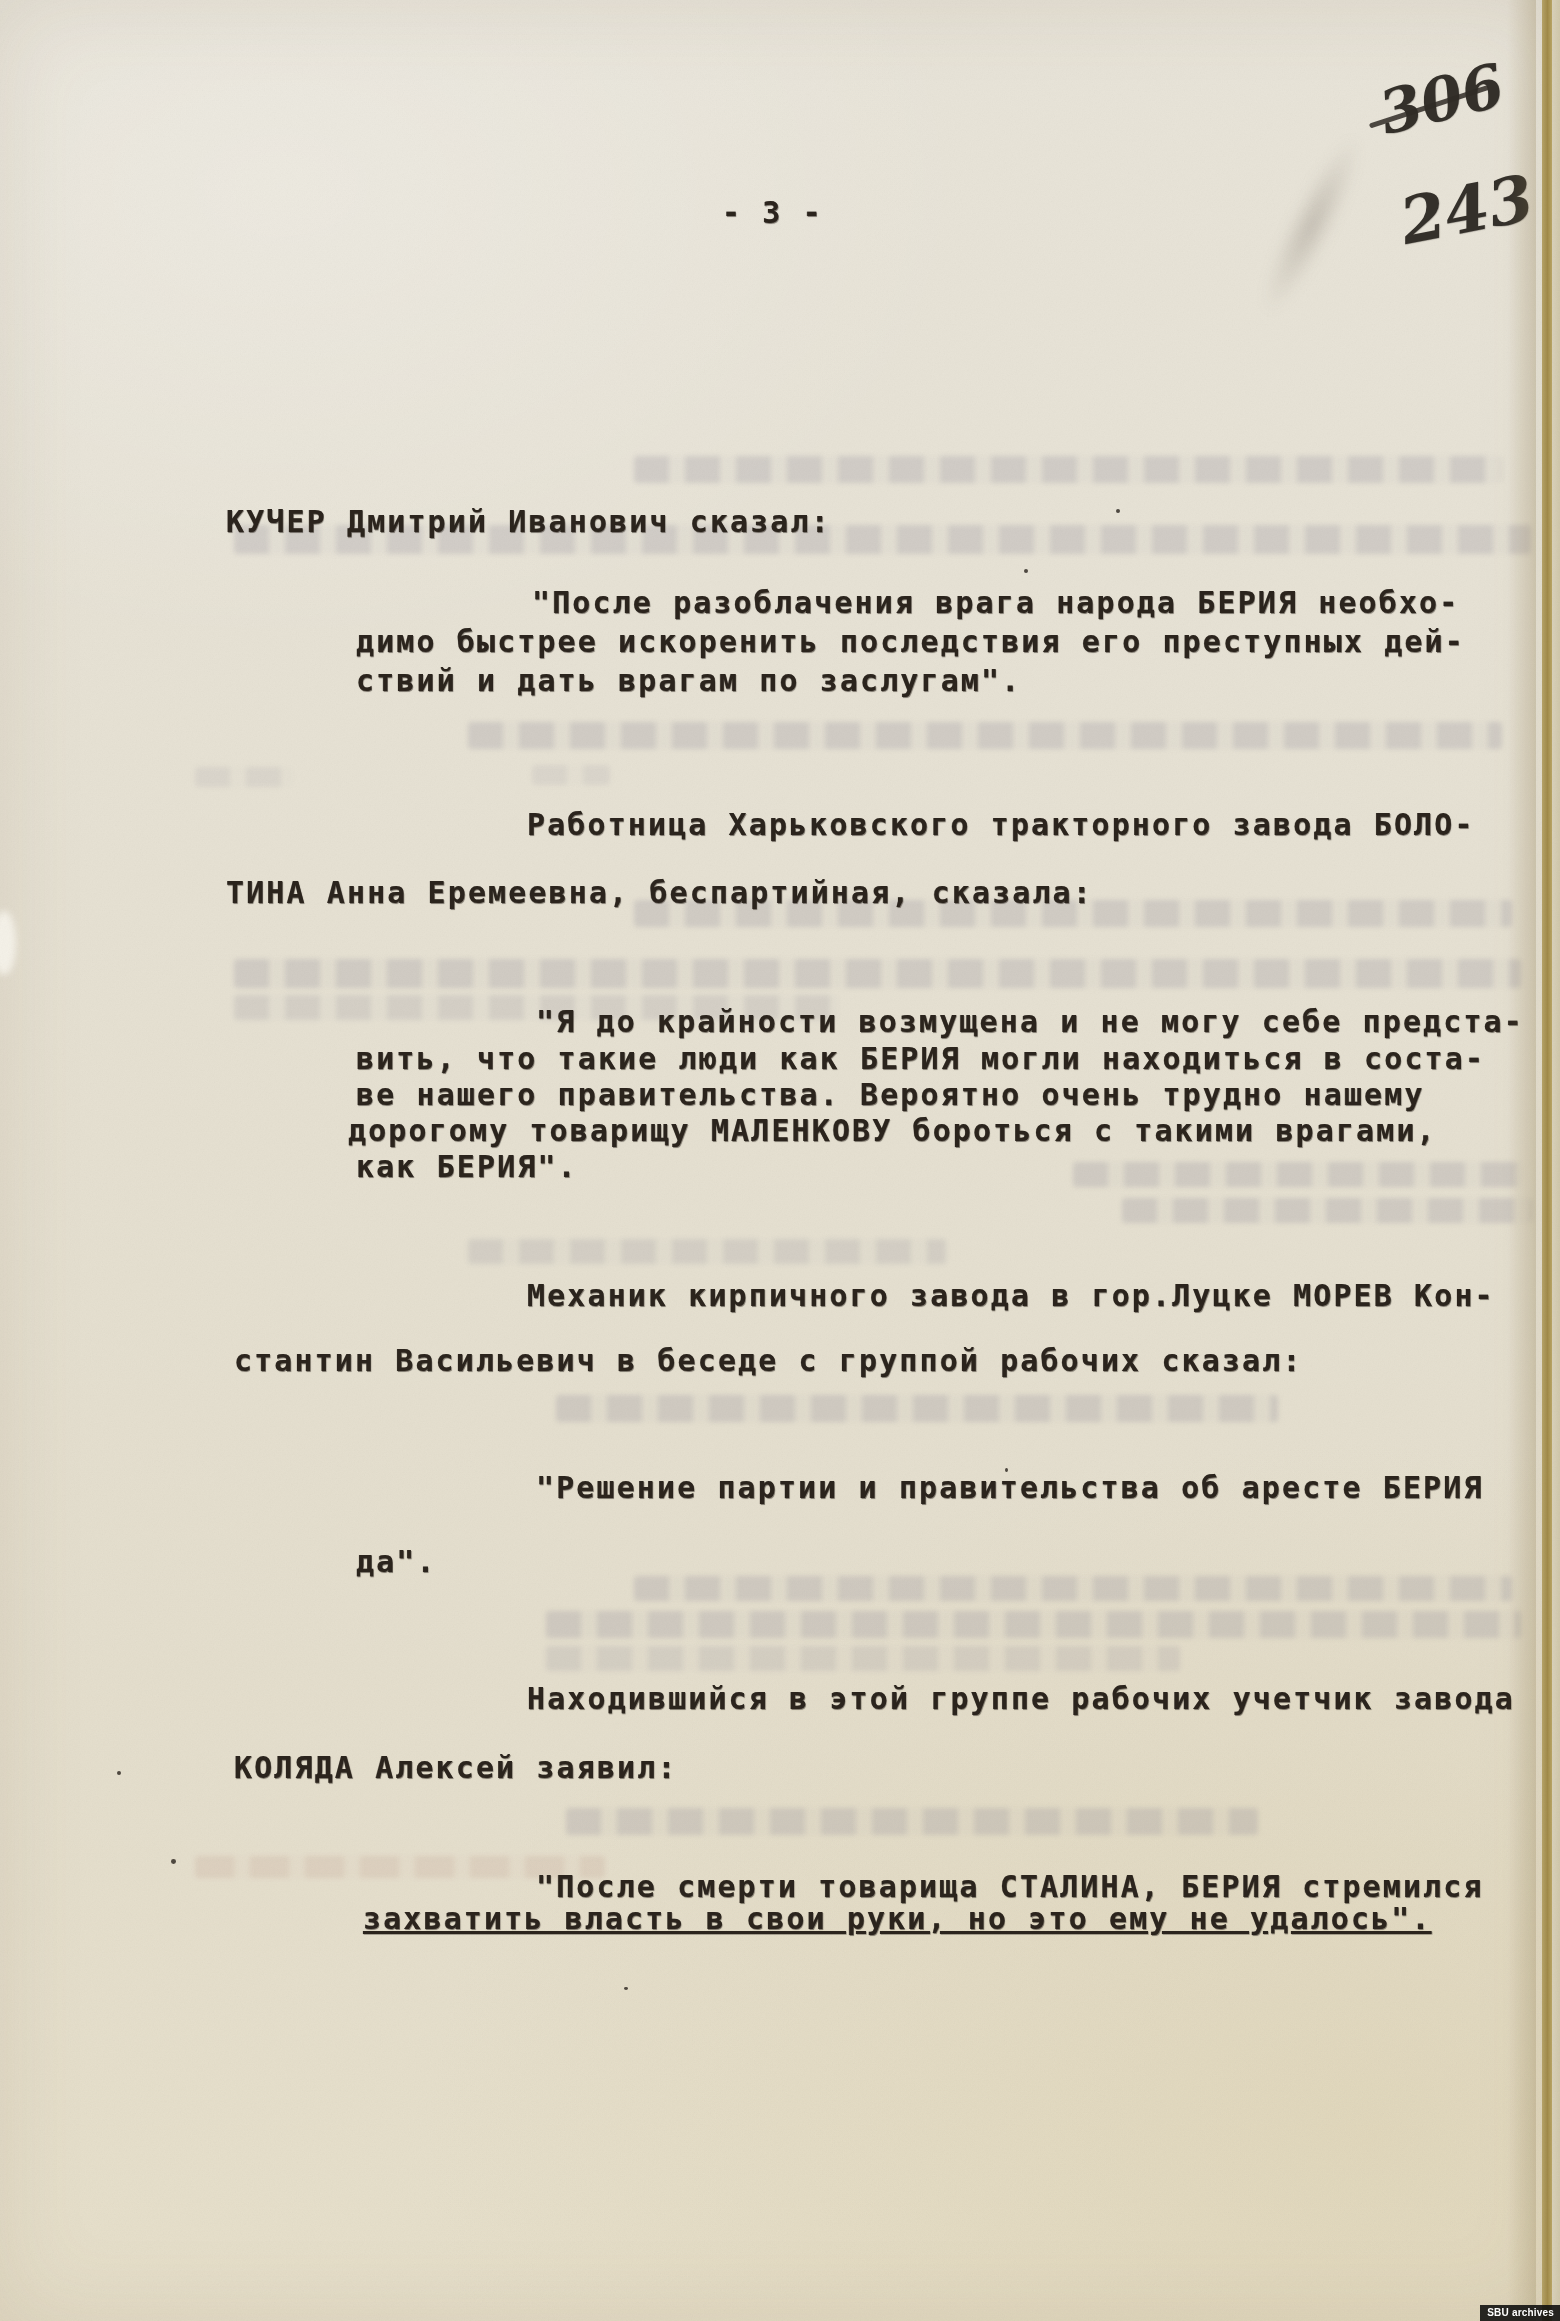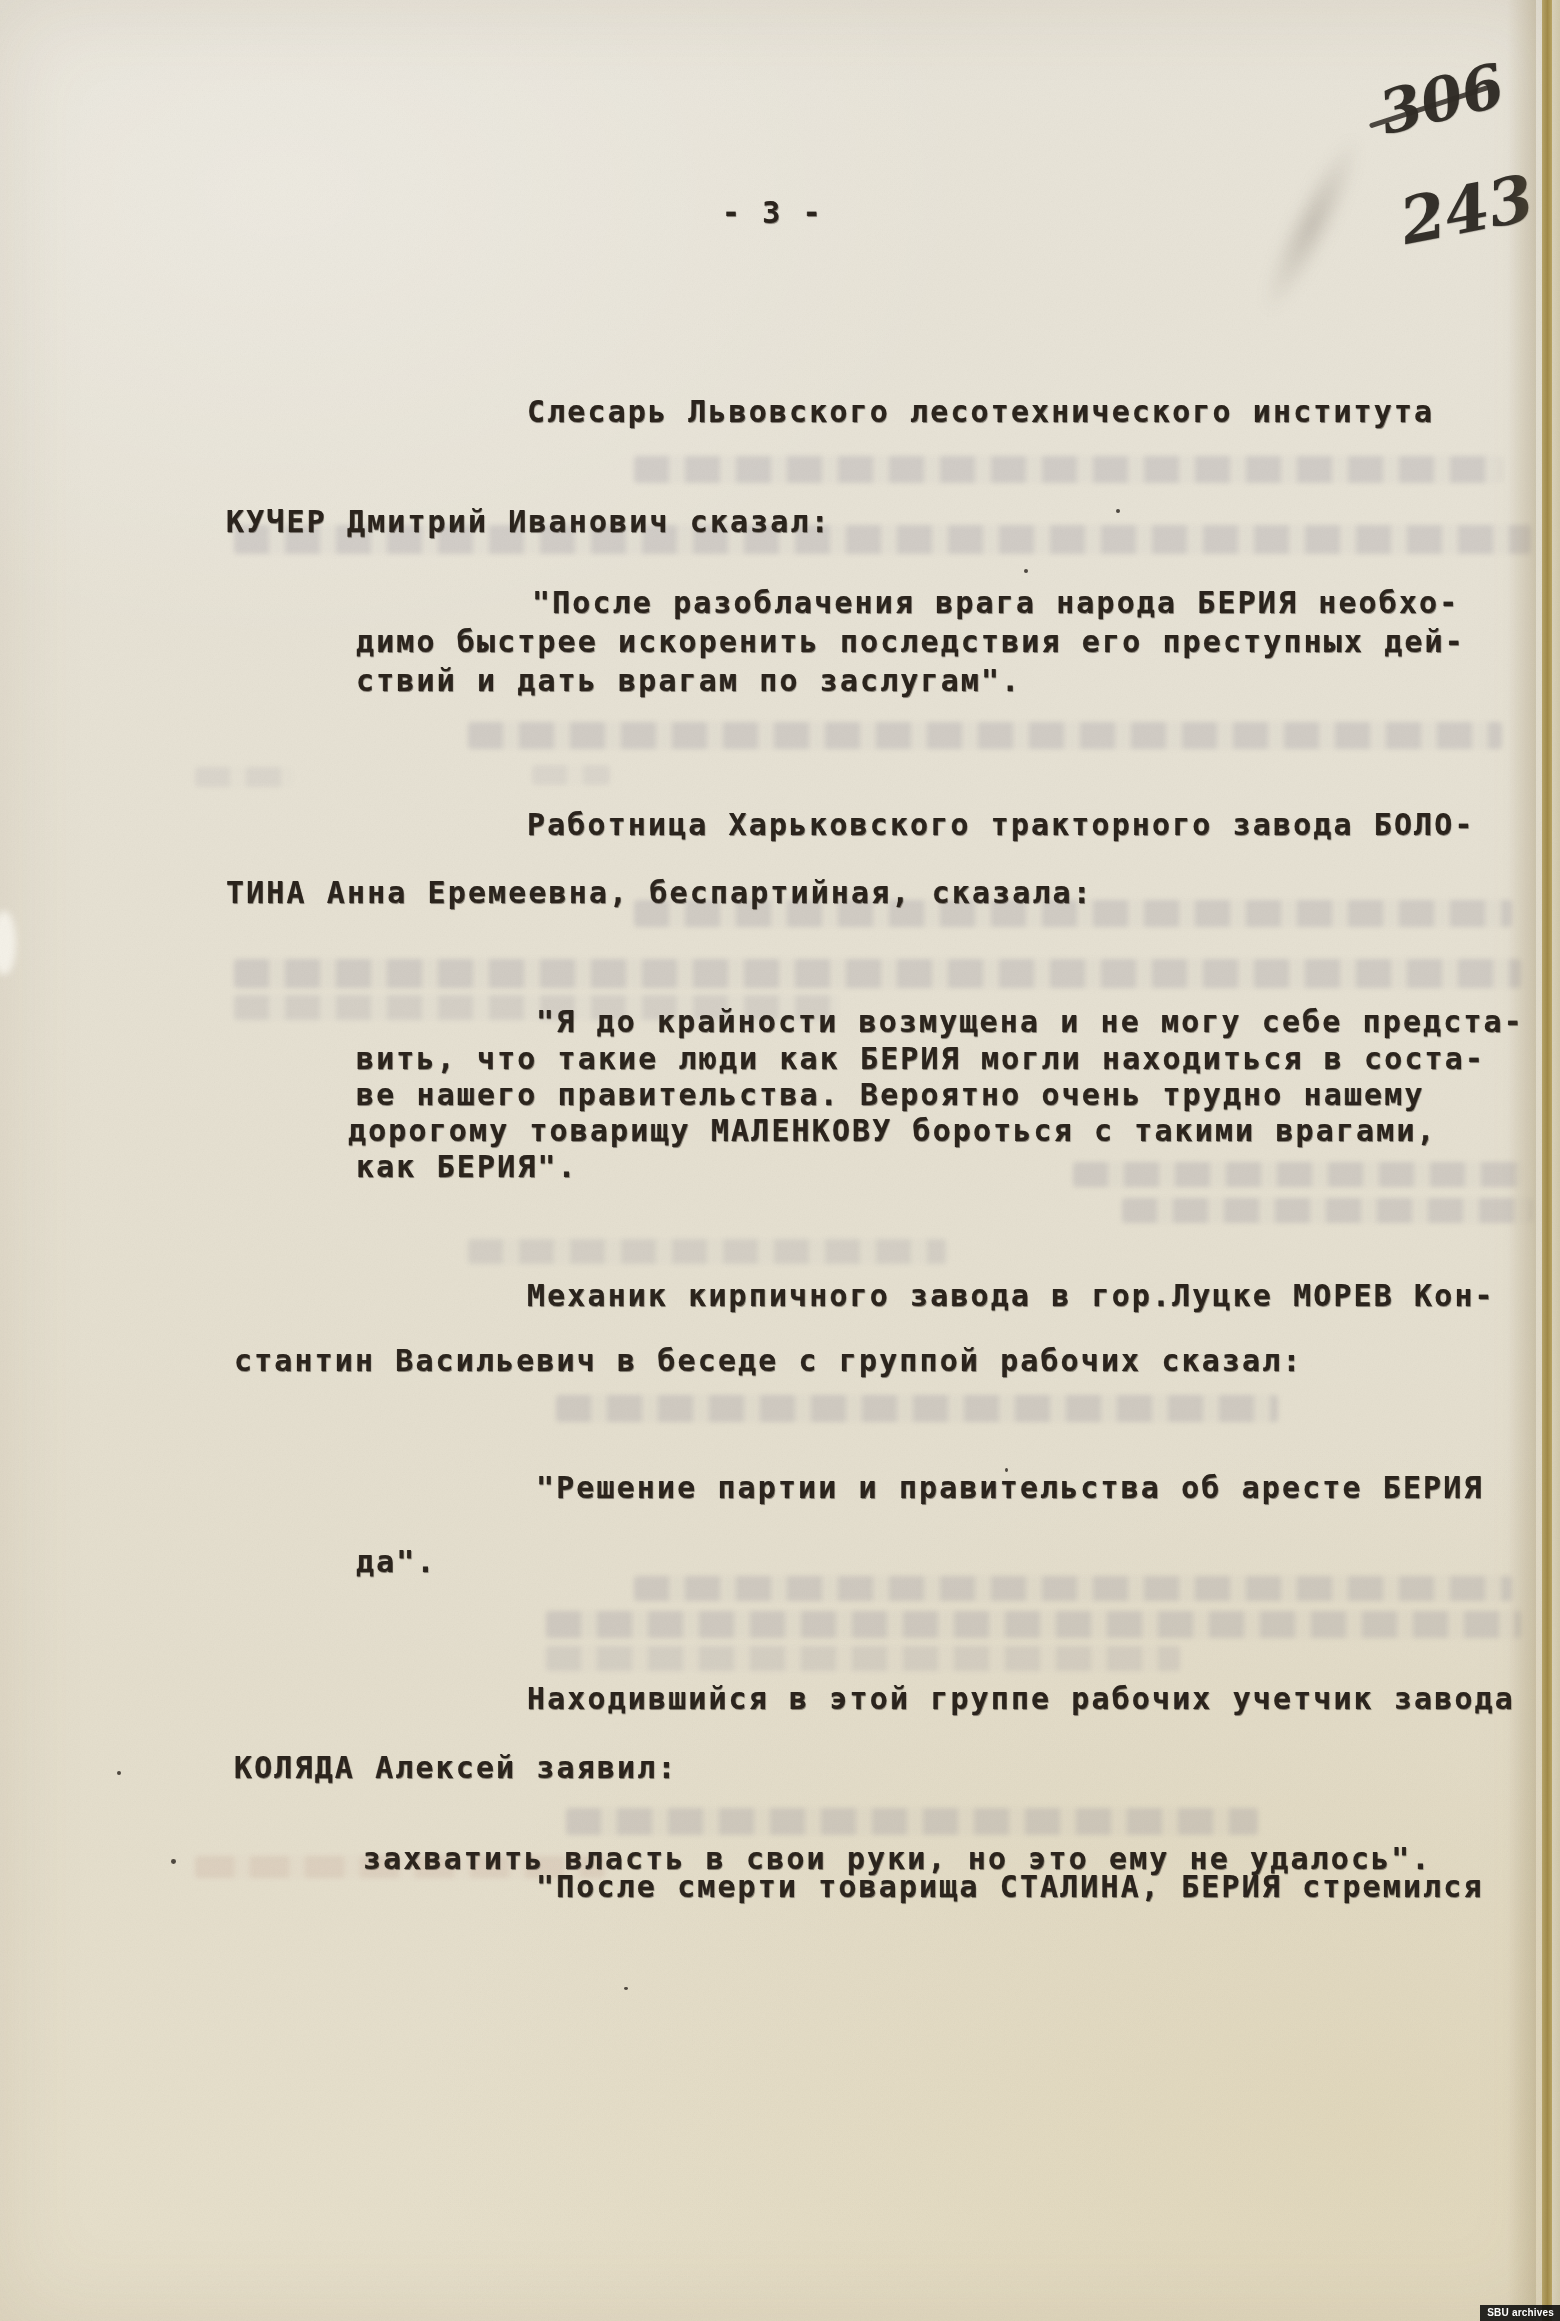--- a/index.html
+++ b/index.html
@@ -91,21 +91,20 @@
 
   <div class="typed pageno" style="left:722px;top:198px;">- 3 -</div>
 
   <div class="hand hand-306">
     <span>306</span>
     <span class="strike"></span>
   </div>
   <div class="hand hand-243">243</div>
   <div class="smudge"></div>
 
-  <div class="typed" style="left:527px;top:397px;">Слесарь Львовского лесотехнического института</div>
   <div class="typed" style="left:226px;top:459px;margin-top:48px;">КУЧЕР Дмитрий Иванович сказал:</div>
   <div class="typed" style="left:532px;top:588px;">"После разоблачения врага народа БЕРИЯ необхо-</div>
   <div class="typed" style="left:356px;top:627px;">димо быстрее искоренить последствия его преступных дей-</div>
   <div class="typed" style="left:356px;top:666px;">ствий и дать врагам по заслугам".</div>
 
   <div class="typed" style="left:527px;top:810px;">Работница Харьковского тракторного завода БОЛО-</div>
   <div class="typed" style="left:226px;top:878px;">ТИНА Анна Еремеевна, беспартийная, сказала:</div>
   <div class="typed" style="left:536px;top:1007px;">"Я до крайности возмущена и не могу себе предста-</div>
   <div class="typed" style="left:356px;top:1044px;">вить, что такие люди как БЕРИЯ могли находиться в соста-</div>
   <div class="typed" style="left:356px;top:1080px;">ве нашего правительства. Вероятно очень трудно нашему</div>
@@ -113,21 +112,21 @@
   <div class="typed" style="left:356px;top:1152px;">как БЕРИЯ".</div>
 
   <div class="typed" style="left:527px;top:1281px;">Механик кирпичного завода в гор.Луцке МОРЕВ Кон-</div>
   <div class="typed" style="left:234px;top:1346px;">стантин Васильевич в беседе с группой рабочих сказал:</div>
   <div class="typed" style="left:536px;top:1473px;">"Решение партии и правительства об аресте БЕРИЯ</div>
   <div class="typed" style="left:356px;top:1547px;">да".</div>
 
   <div class="typed" style="left:527px;top:1684px;">Находившийся в этой группе рабочих учетчик завода</div>
   <div class="typed" style="left:234px;top:1753px;">КОЛЯДА Алексей заявил:</div>
   <div class="typed" style="left:536px;top:1872px;">"После смерти товарища СТАЛИНА, БЕРИЯ стремился</div>
-  <div class="typed" style="left:363px;top:1844px;">захватить власть в свои руки, но это ему не удалось".</div>
+  <div class="typed" style="left:363px;top:1904px;text-decoration:underline;">захватить власть в свои руки, но это ему не удалось".</div>
 
   <div class="chip"></div>
   <div class="speck" style="left:1024px;top:569px;width:3.9px;height:3.9px;"></div>
   <div class="speck" style="left:1116px;top:509px;width:3.9px;height:3.9px;"></div>
   <div class="speck" style="left:1005px;top:1468px;width:2.9px;height:3.9px;"></div>
   <div class="speck" style="left:171px;top:1859px;width:4.9px;height:4.9px;"></div>
   <div class="speck" style="left:117px;top:1771px;width:3.9px;height:3.9px;"></div>
   <div class="speck" style="left:624px;top:1987px;width:3.9px;height:2.9px;"></div>
 
   <div class="edge-shade"></div>

